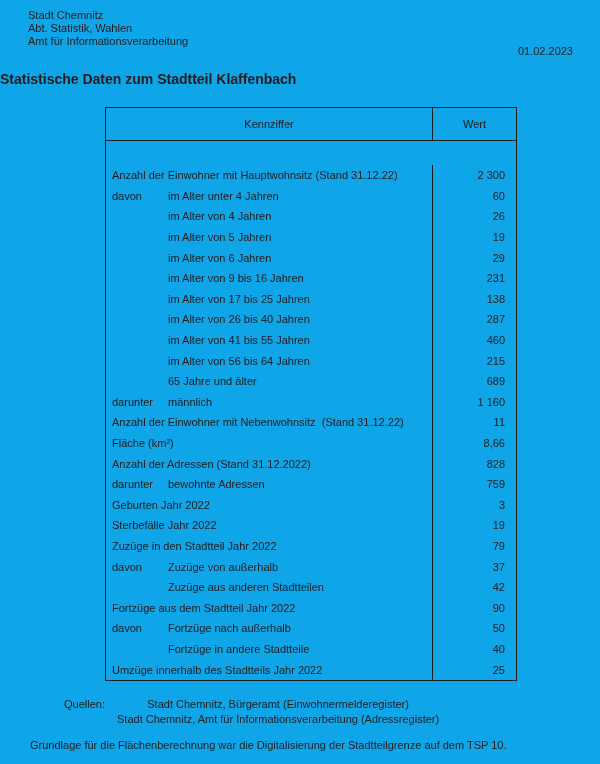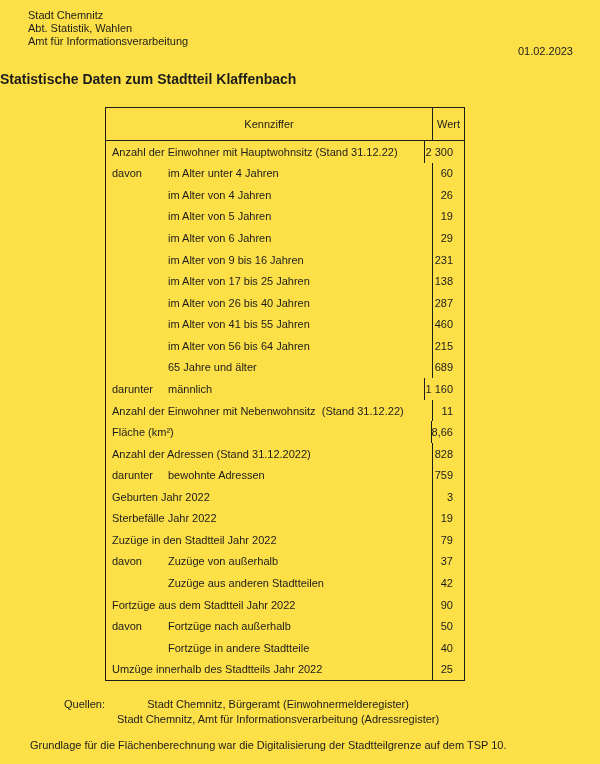--- a/index.html
+++ b/index.html
@@ -1,21 +1,21 @@
 <!DOCTYPE html>
 <html><head>
 <meta charset="utf-8">
 <style>
   * { margin: 0; padding: 0; box-sizing: border-box; }
   html, body { background: #ffffff; }
   .page {
     position: relative;
     width: 600px;
     height: 764px;
-    background: #fde047;
+    background: #0ea5e9;
     color: #1c1c1c;
     font-family: "Liberation Sans", sans-serif;
     font-size: 11px;
     overflow: hidden;
   }
   .letterhead {
     position: absolute;
     left: 28px;
     top: 9px;
     line-height: 13px;
@@ -33,25 +33,26 @@
     left: 0;
     width: 100%;
     text-align: left;
     font-size: 14px;
     font-weight: bold;
   }
   .table {
     position: absolute;
     left: 105px;
     top: 107px;
-    width: 360px;
+    width: 412px;
     height: 574px;
     border: 1px solid #1c1c1c;
     display: flex;
     flex-direction: column;
+    gap: 24px;
   }
   .thead {
     flex: none;
     height: 33px;
     border-bottom: 1px solid #1c1c1c;
     display: flex;
   }
   .th-kennziffer {
     width: 327px;
     border-right: 1px solid #1c1c1c;

